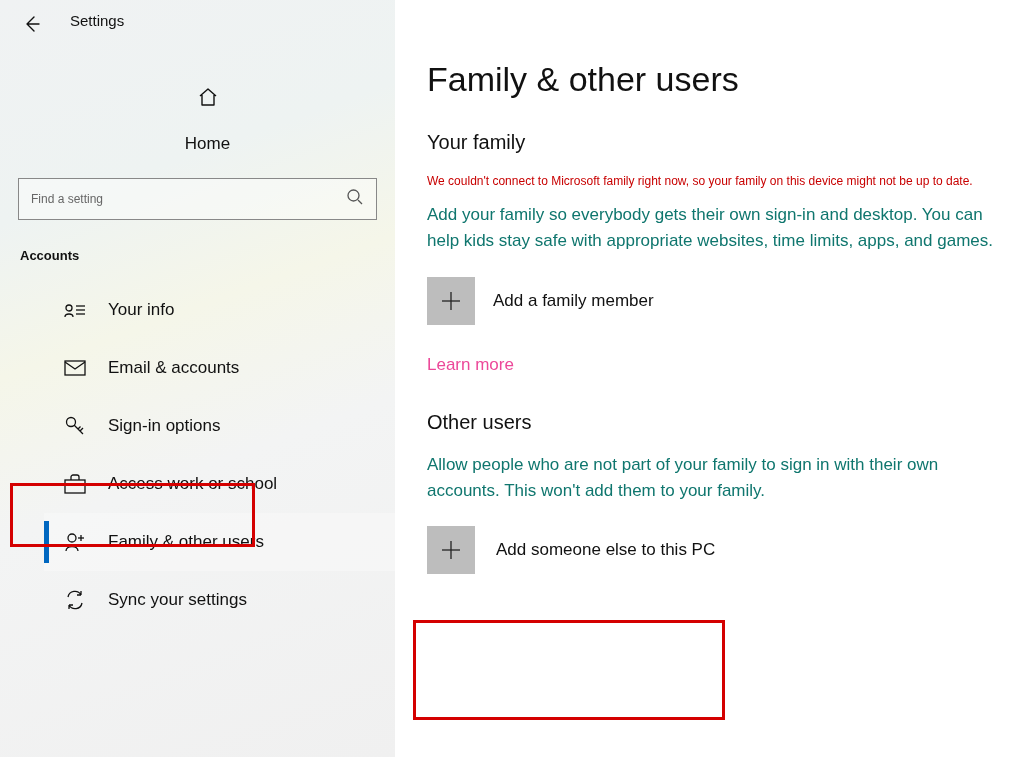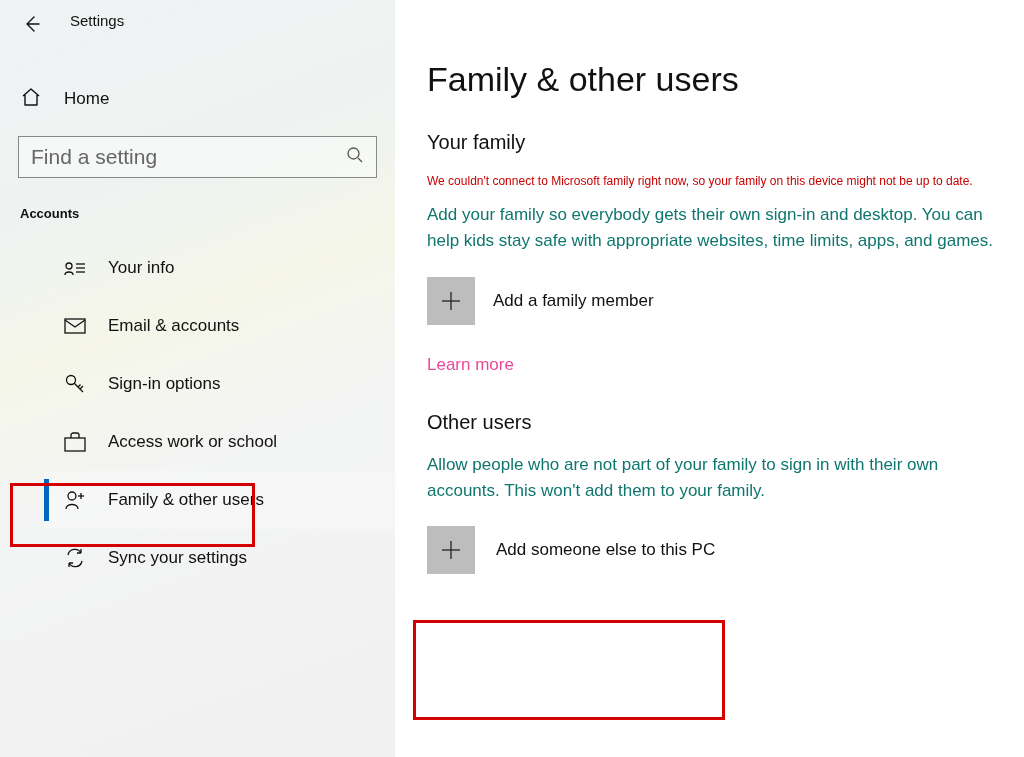--- a/index.html
+++ b/index.html
@@ -39,20 +39,21 @@
       font-size: 15px;
       color: #111;
     }
     .home-row {
       display: flex;
       align-items: center;
       padding: 14px 0 14px 20px;
       gap: 22px;
       cursor: pointer;
       margin-top: 28px;
+      flex-direction: column;
     }
     .home-row .label {
       font-size: 17px;
       color: #111;
     }
     .search-wrap {
       margin: 10px 18px 0 18px;
     }
     .search-box {
       width: 100%;
@@ -60,21 +61,21 @@
       border: 1px solid #888;
       background: rgba(255,255,255,0.4);
       display: flex;
       align-items: center;
       padding: 0 12px;
     }
     .search-input {
       flex: 1;
       border: none;
       background: transparent;
-      font-size: 21px;
+      font-size: 12px;
       color: #555;
       outline: none;
     }
     .search-input::placeholder {
       color: #666;
     }
     .search-icon {
       width: 18px;
       height: 18px;
     }

